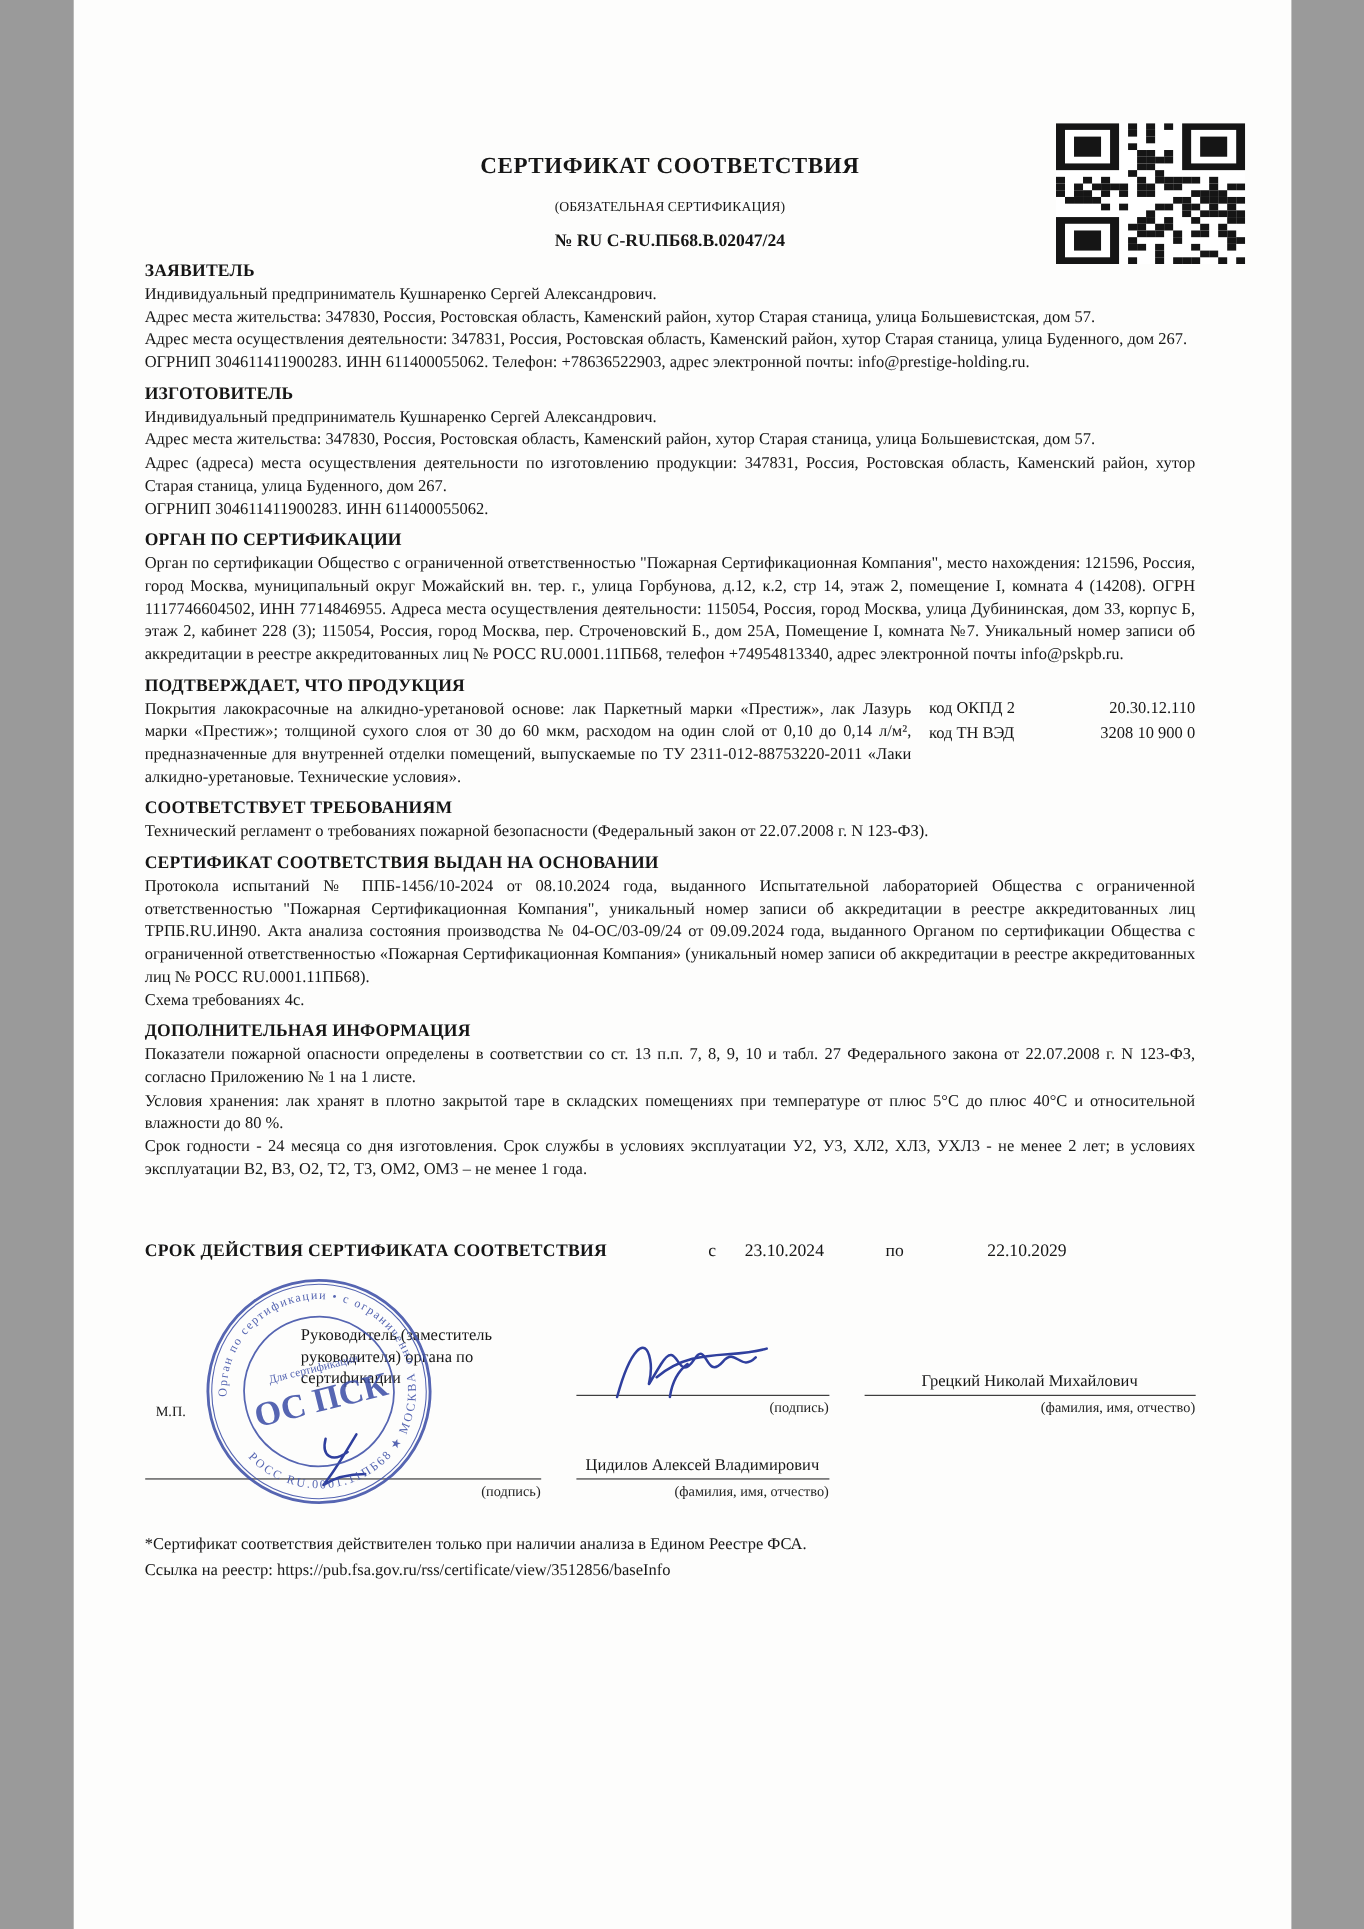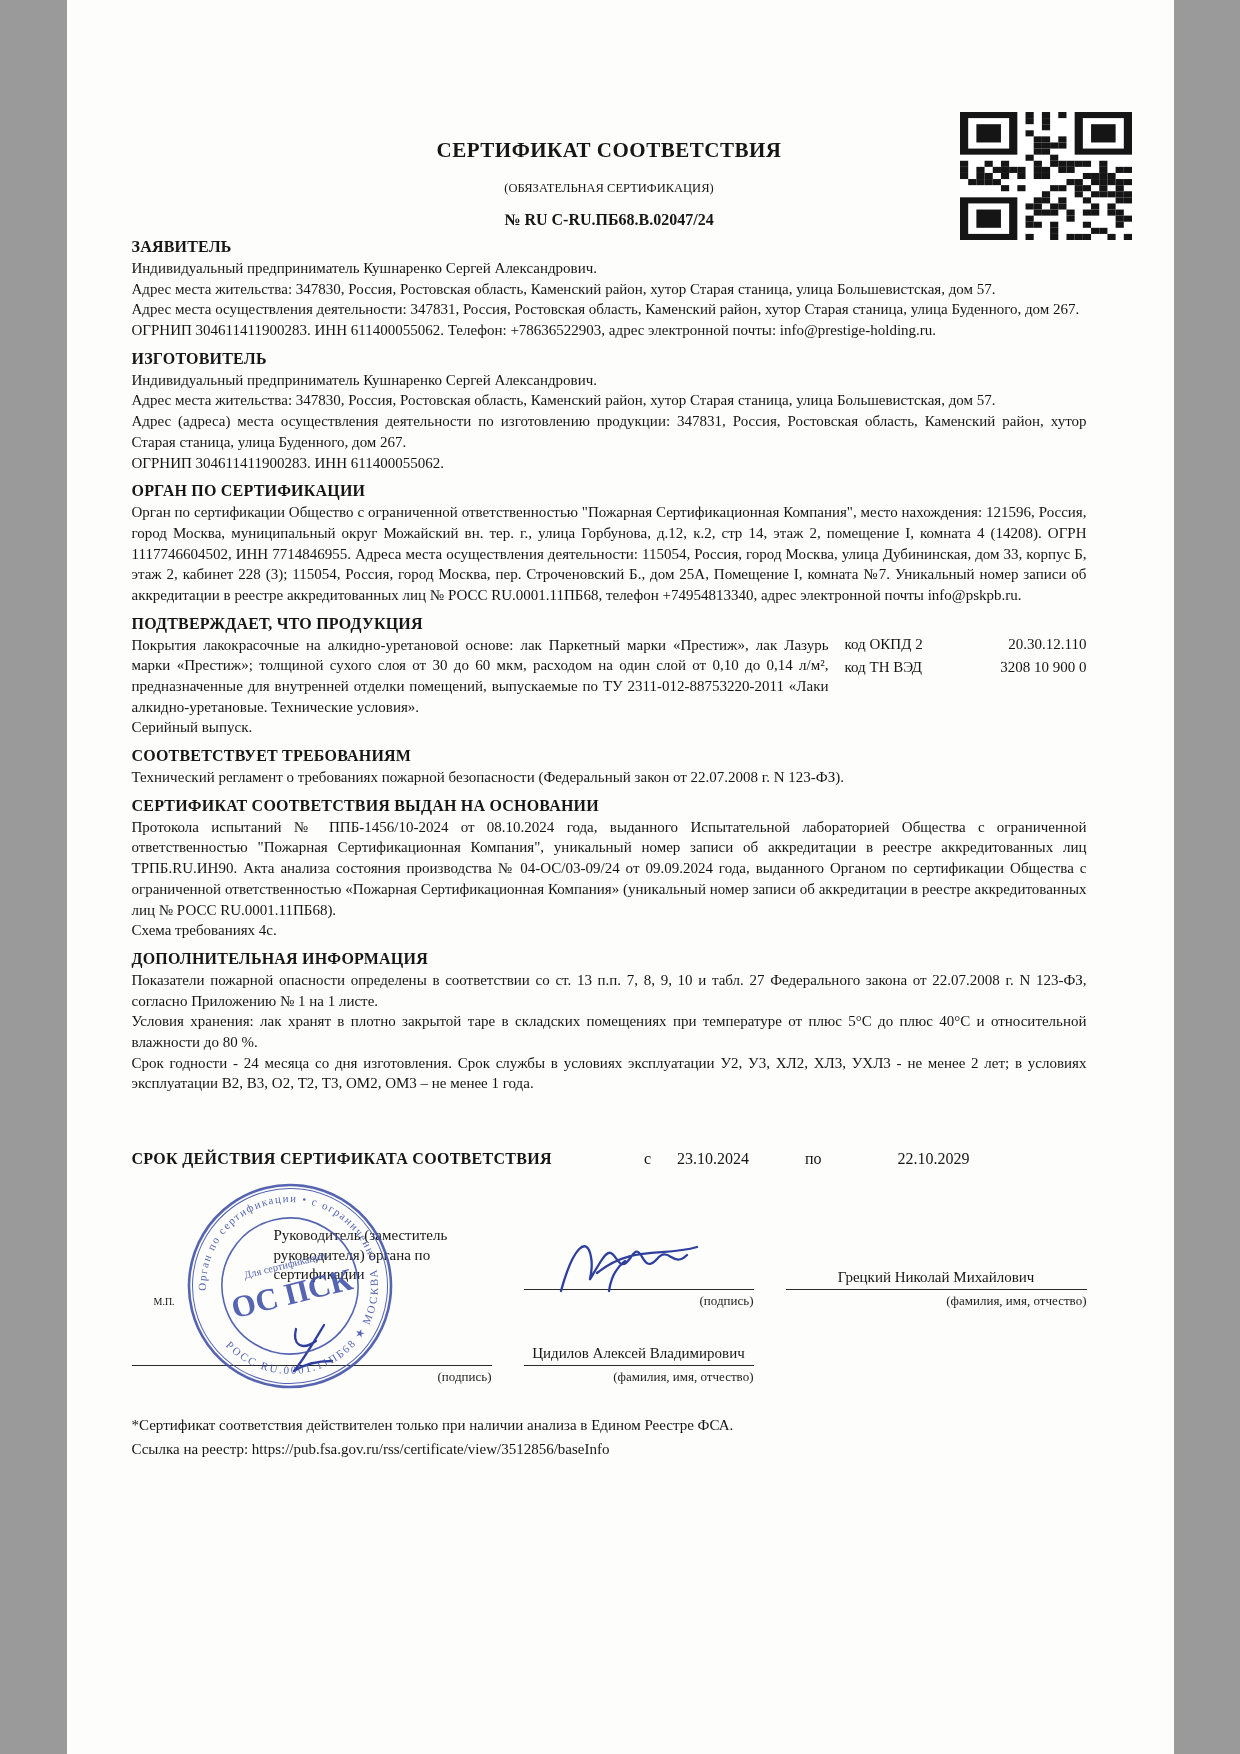--- a/index.html
+++ b/index.html
@@ -30,21 +30,21 @@
   .v-to{margin-left:76px;}
   .sig-block{position:relative;margin-top:58px;font-size:15px;}
   .sig-row{display:grid;grid-template-columns:360px 230px 1fr;column-gap:32px;align-items:end;}
   .sig-row + .sig-row{margin-top:12px;}
   .role{padding-left:142px;padding-bottom:24px;line-height:1.3;}
   .rule{border-bottom:1.5px solid #2a2a2a;}
   .caption{font-size:13px;text-align:right;margin-top:3px;color:#222;}
   .sign-cell .squiggle{display:block;margin:0 auto -10px;}
   .name-cell{text-align:center;}
   .name-cell .name{display:block;margin-bottom:3px;}
-  .mp{position:absolute;left:22px;top:70px;font-size:10px;z-index:0;}
+  .mp{position:absolute;left:10px;top:70px;font-size:13px;z-index:0;}
   .stamp{position:absolute;left:52px;top:-46px;width:212px;height:212px;opacity:.88;transform:rotate(-14deg);z-index:1;}
   .footer{margin-top:32px;font-size:15px;}
   .footer p{margin:7px 0 0;}
 </style>
 </head>
 <body>
 
 <div class="page">
 
   <div class="qr">
@@ -204,21 +204,20 @@
     <section>
       <div class="sec-heading">ОРГАН ПО СЕРТИФИКАЦИИ</div>
       <p class="doc">Орган по сертификации Общество с ограниченной ответственностью "Пожарная Сертификационная Компания", место нахождения: 121596, Россия, город Москва, муниципальный округ Можайский вн. тер. г., улица Горбунова, д.12, к.2, стр 14, этаж 2, помещение I, комната 4 (14208). ОГРН 1117746604502, ИНН 7714846955. Адреса места осуществления деятельности: 115054, Россия, город Москва, улица Дубининская, дом 33, корпус Б, этаж 2, кабинет 228 (3); 115054, Россия, город Москва, пер. Строченовский Б., дом 25А, Помещение I, комната №7. Уникальный номер записи об аккредитации в реестре аккредитованных лиц № РОСС RU.0001.11ПБ68, телефон +74954813340, адрес электронной почты info@pskpb.ru.</p>
     </section>
 
     <section>
       <div class="sec-heading">ПОДТВЕРЖДАЕТ, ЧТО ПРОДУКЦИЯ</div>
       <div class="product-row">
         <div class="product-text">
           <p class="doc">Покрытия лакокрасочные на алкидно-уретановой основе: лак Паркетный марки «Престиж», лак Лазурь марки «Престиж»; толщиной сухого слоя от 30 до 60 мкм, расходом на один слой от 0,10 до 0,14 л/м², предназначенные для внутренней отделки помещений, выпускаемые по ТУ 2311-012-88753220-2011 «Лаки алкидно-уретановые. Технические условия».</p>
-          <p class="doc">Серийный выпуск.</p>
         </div>
         <div class="codes">
           <div class="code-row">
             <span>код ОКПД 2</span>
             <span>20.30.12.110</span>
           </div>
           <div class="code-row">
             <span>код ТН ВЭД</span>
             <span>3208 10 900 0</span>
           </div>

